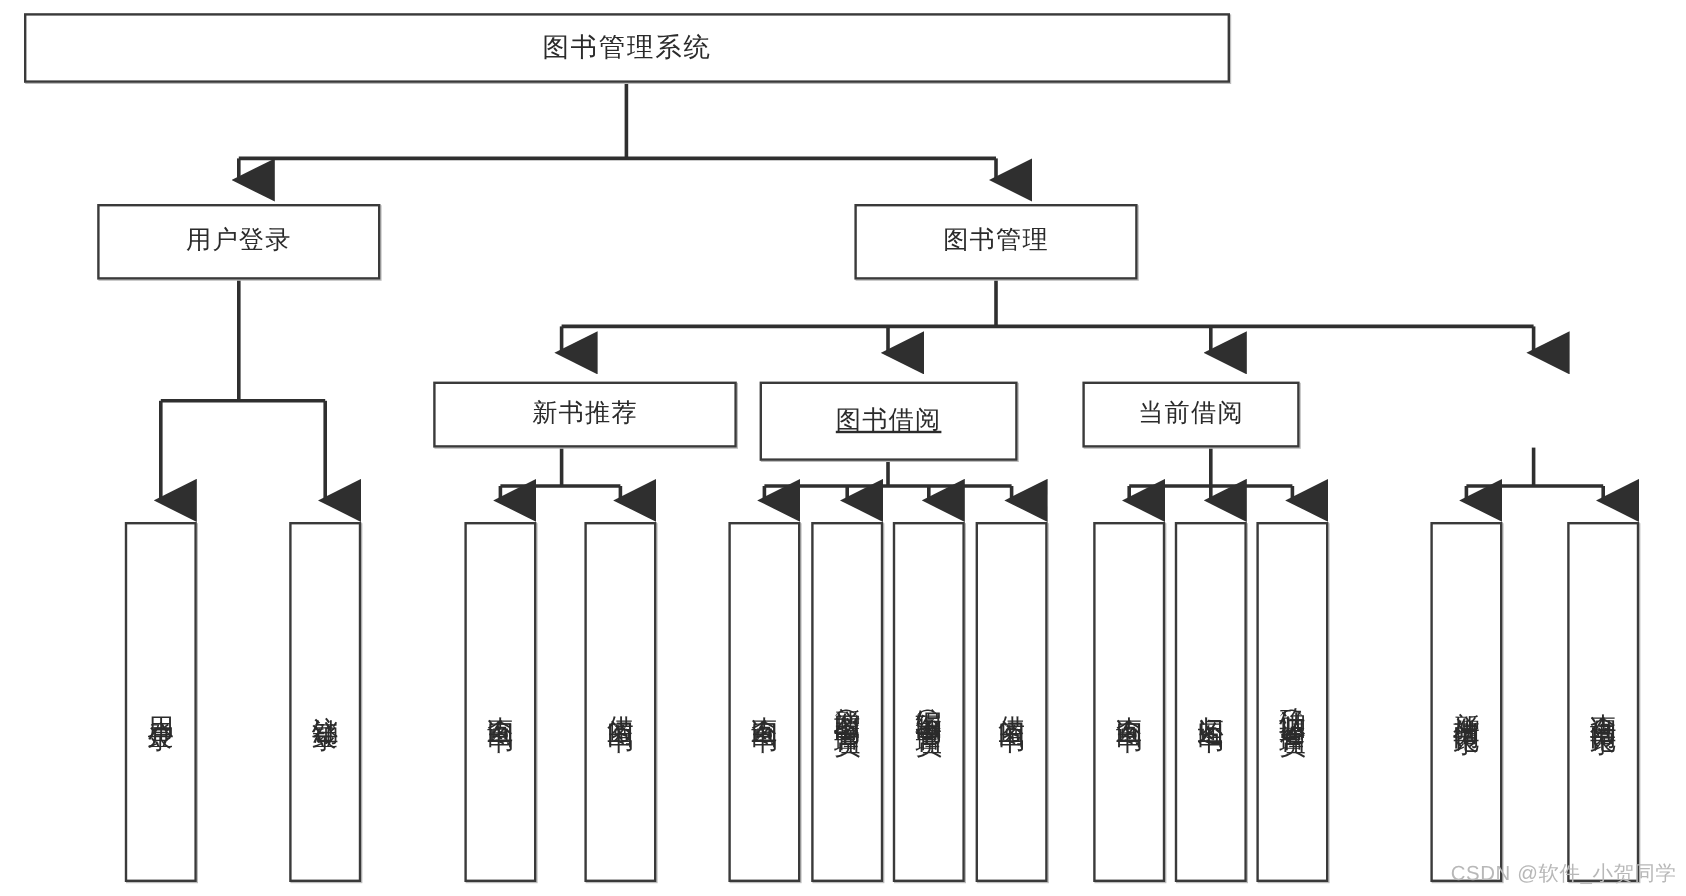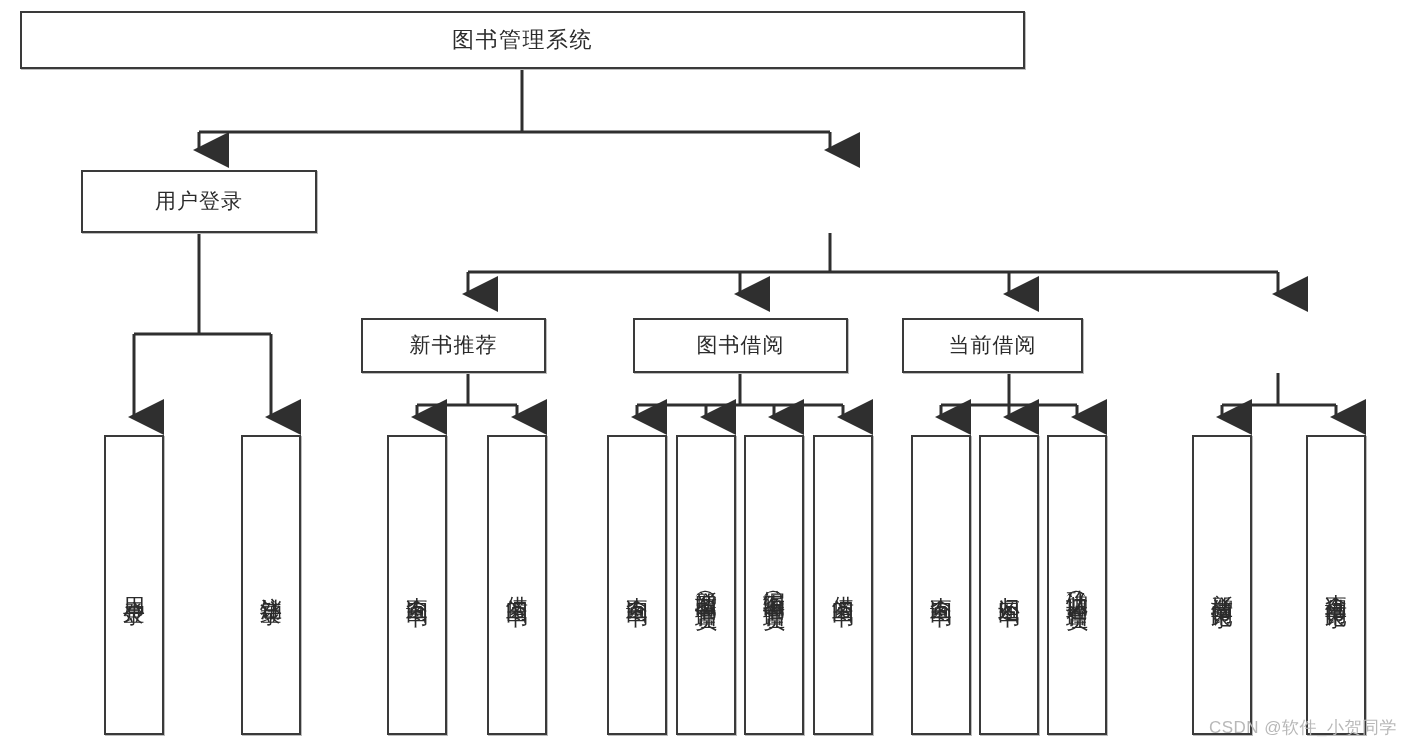--- a/index.html
+++ b/index.html
@@ -129,25 +129,28 @@
     </g>
   </svg>
 
   <div class="node root horiz" style="left:20px; top:11px; width:1005px; height:58px;">
     <span class="lbl">图书管理系统</span>
   </div>
 
   <div class="node horiz" style="left:81px; top:170px; width:236px; height:63px;">
     <span class="lbl">用户登录</span>
   </div>
-
-  <div class="node horiz" style="left:361px; top:318px; width:185px; height:55px;">
+  <div class="node horiz" style="left:712px; top:170px; width:236px; height:63px;">
+    <span class="lbl">图书管理</span>
+  </div>
+
+  <div class="node horiz" style="left:361px; top:318px; width:253px; height:55px;">
     <span class="lbl">新书推荐</span>
   </div>
-  <div class="node horiz" style="left:633px; top:318px; width:215px; height:55px;">
+  <div class="node horiz" style="left:633px; top:318px; width:215px; height:66px;text-decoration:underline;">
     <span class="lbl">图书借阅</span>
   </div>
   <div class="node horiz" style="left:902px; top:318px; width:181px; height:55px;">
     <span class="lbl">当前借阅</span>
   </div>
 
   <div class="node vert" style="left:104px; top:435px; width:60px; height:300px;">
     <span class="lbl">用户登录</span>
   </div>
   <div class="node vert" style="left:241px; top:435px; width:60px; height:300px;">

